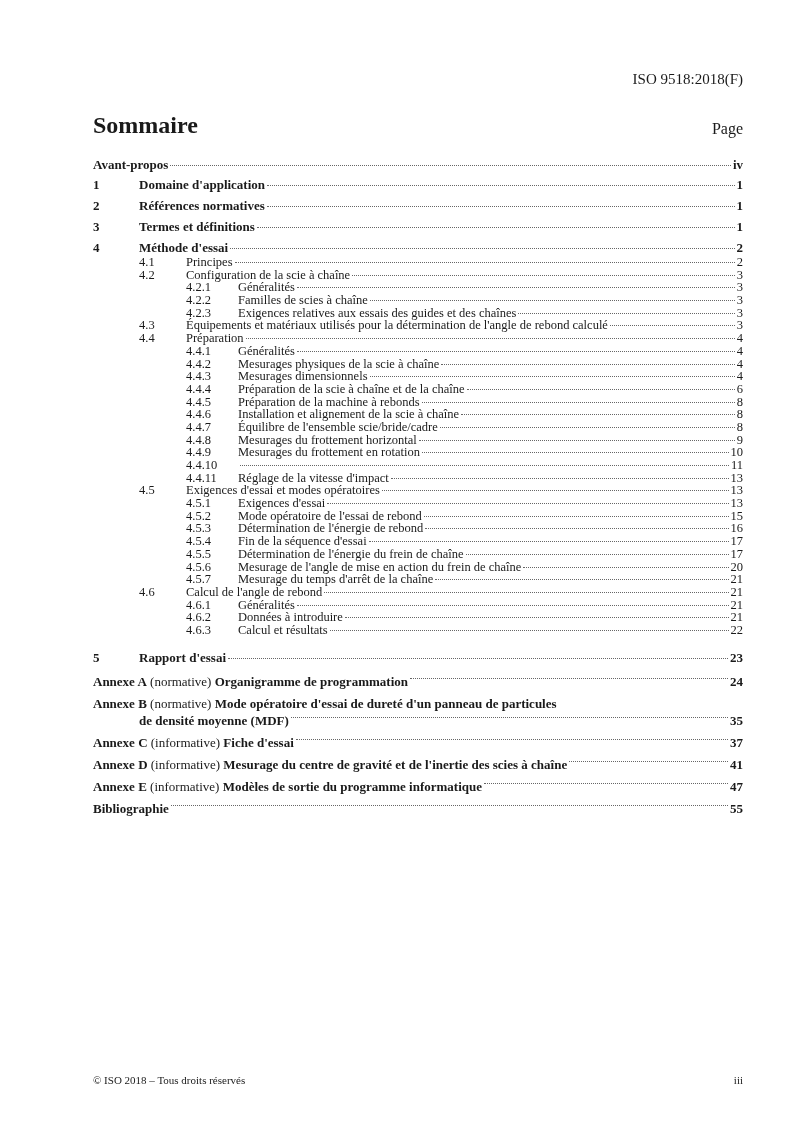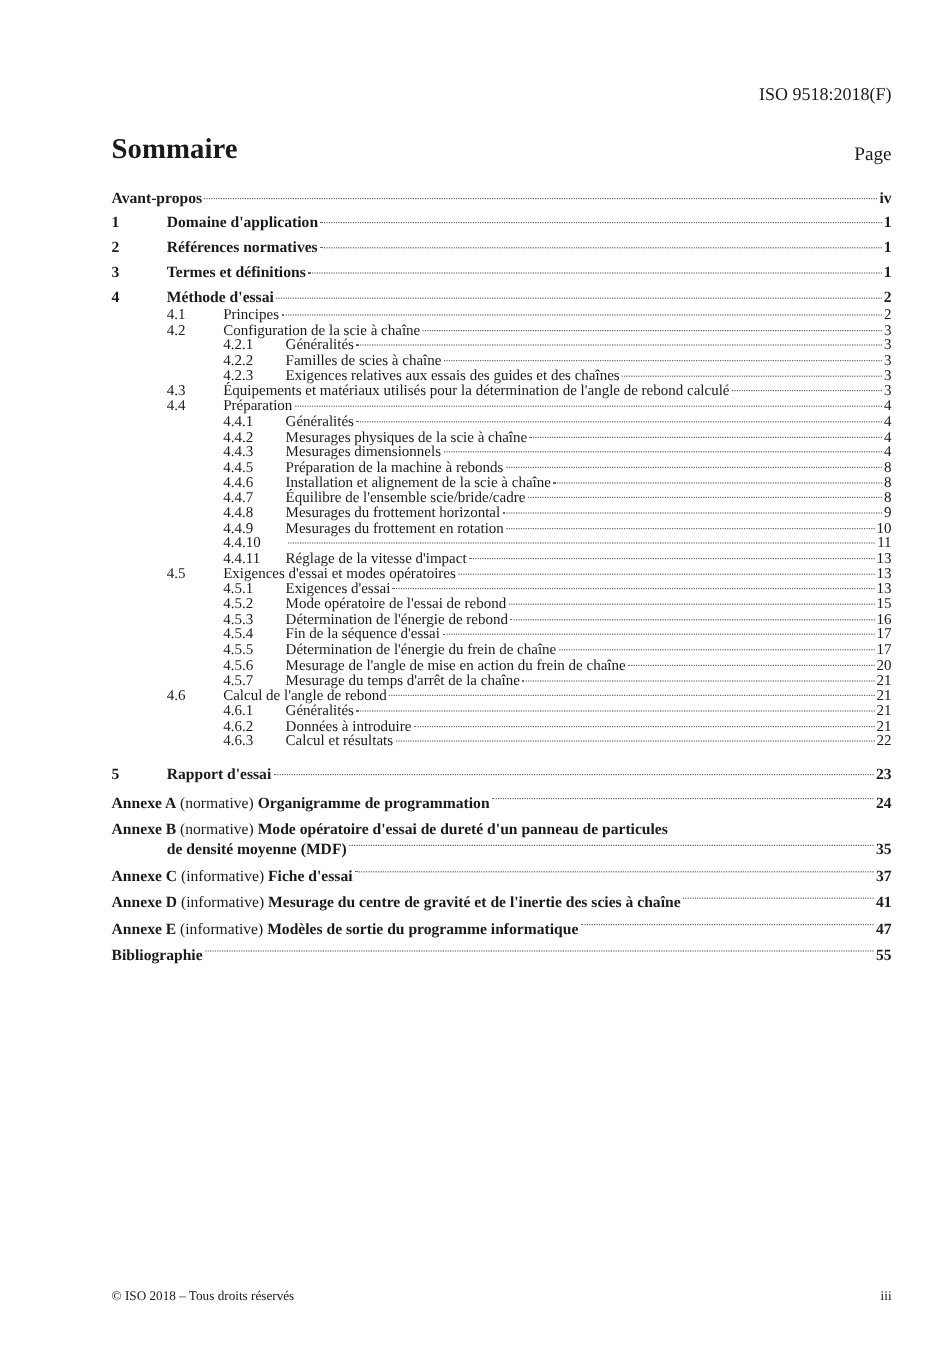--- a/index.html
+++ b/index.html
@@ -126,20 +126,26 @@
         <span class="leader"></span>
         <span class="pg">4</span>
       </div>
       <div class="entry l3">
         <span class="num">4.4.3</span>
         <span class="text">Mesurages dimensionnels</span>
         <span class="leader"></span>
         <span class="pg">4</span>
       </div>
       <div class="entry l3">
+        <span class="num">4.4.4</span>
+        <span class="text">Préparation de la scie à chaîne et de la chaîne</span>
+        <span class="leader"></span>
+        <span class="pg">6</span>
+      </div>
+      <div class="entry l3">
         <span class="num">4.4.5</span>
         <span class="text">Préparation de la machine à rebonds</span>
         <span class="leader"></span>
         <span class="pg">8</span>
       </div>
       <div class="entry l3">
         <span class="num">4.4.6</span>
         <span class="text">Installation et alignement de la scie à chaîne</span>
         <span class="leader"></span>
         <span class="pg">8</span>

